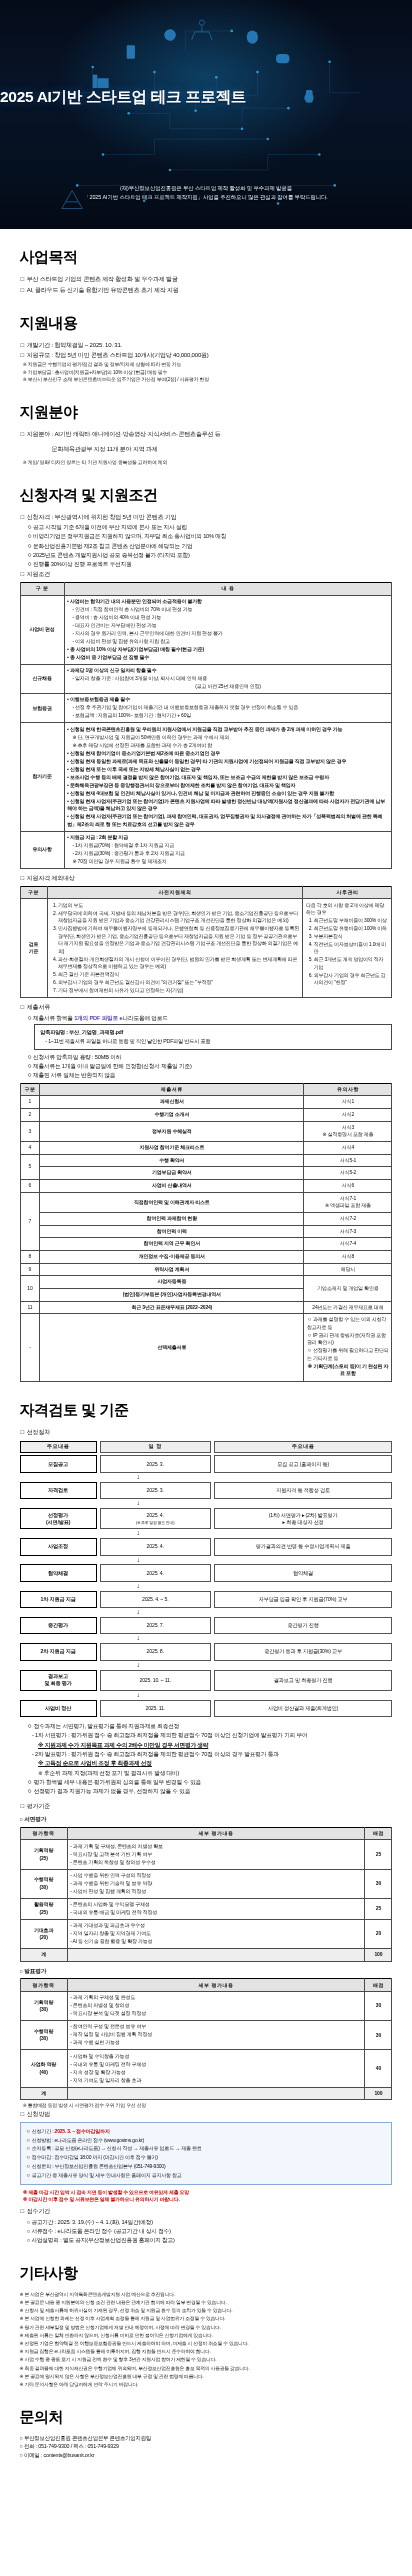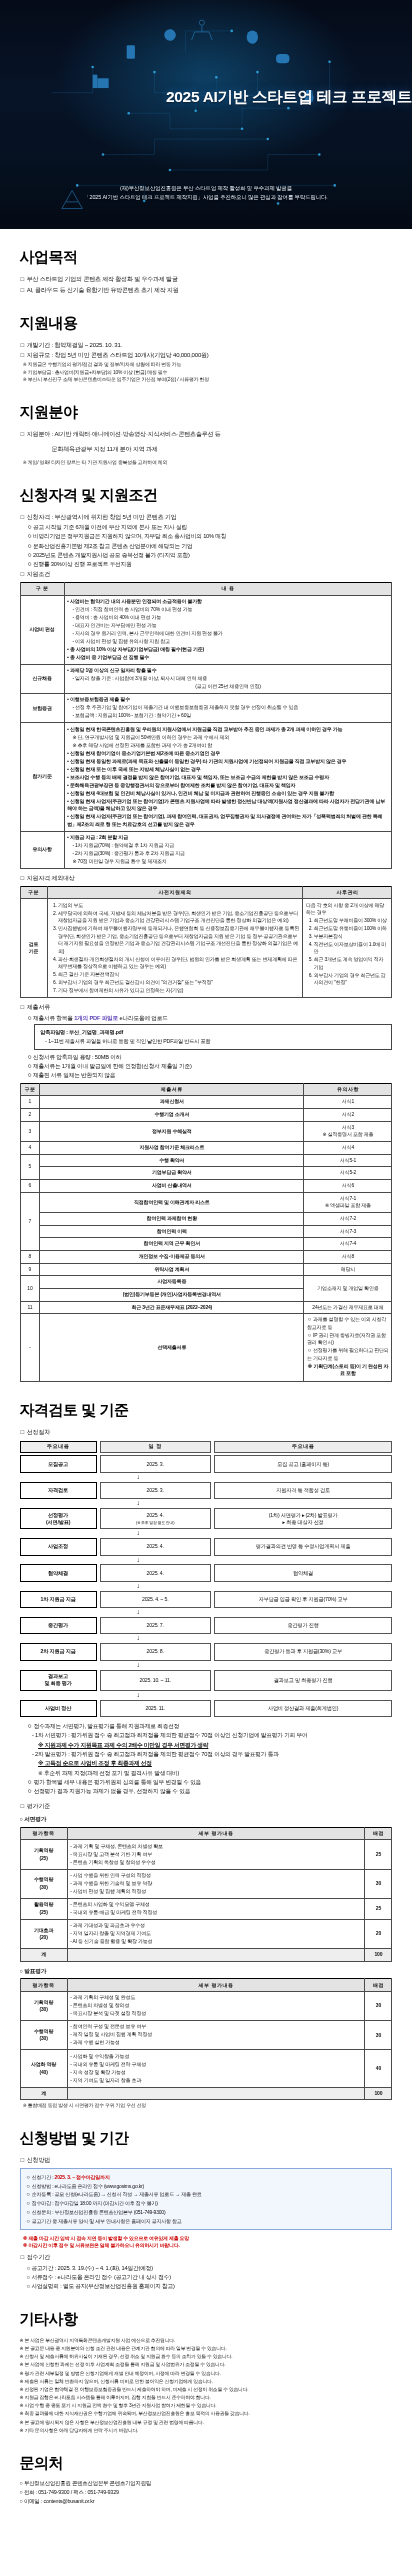--- a/index.html
+++ b/index.html
@@ -20,21 +20,21 @@
     position: relative;
     height: 229px;
     background:
       radial-gradient(ellipse 216px 134px at 50% 34%, #0d3f63 0%, rgba(9,30,53,0) 70%),
       linear-gradient(180deg, #050b18 0%, #071428 40%, #05101f 75%, #040a14 100%);
     overflow: hidden;
   }
   .hero-circuit { position:absolute; inset:0; opacity:.85; }
   .hero-title-wrap {
     position: absolute; left:0; right:0; top: 87px;
-    text-align: right; z-index: 5;
+    text-align: left; z-index: 5;
   }
   .hero-title {
     color: #ffffff;
     font-size: 15.5px;
     font-weight: 800;
     letter-spacing: -0.3px;
     line-height: 1.32;
     text-shadow: 0 0 8.2px rgba(40,120,200,.55), 0 1px 2.1px rgba(0,0,0,.7);
     margin: 0;
   }
@@ -724,21 +724,20 @@
           </tr>
           <tr>
             <td class="ctr" style="font-weight: 700; background: rgb(238, 238, 238);">계</td>
             <td class="ctr" style="font-weight: 700; background: rgb(238, 238, 238);"></td>
             <td class="ctr" style="font-weight: 700; background: rgb(238, 238, 238);">100</td>
           </tr>
         </tbody>
     </table>
     <p class="note">※ 통합배점 동점 발생 시 서면평가 점수 우위 기업 우선 선정</p>
 
-    <h2 class="sec">신청방법 및 기간</h2>
     <p class="bul"><span class="mk">□</span><span>신청방법</span></p>
     <div class="bluebox">
       <div id="apply-lines">
           <div class="line">ㅇ 신청기간 : <span class="red">2025. 3. ~ 접수마감일까지</span></div>
           <div class="line">ㅇ 신청방법 : e나라도움 온라인 접수 (www.gosims.go.kr)</div>
           <div class="line">ㅇ 순차등록 : 공모 신청(e나라도움) → 신청서 작성 → 제출서류 업로드 → 제출 완료</div>
           <div class="line">ㅇ 접수마감 : 접수마감일 18:00 까지 (마감시간 이후 접수 불가)</div>
           <div class="line">ㅇ 신청문의 : 부산정보산업진흥원 콘텐츠산업본부 (051-749-9300)</div>
           <div class="line">ㅇ 공고기간 중 제출서류 양식 및 세부 안내사항은 홈페이지 공지사항 참고</div>
         </div>

